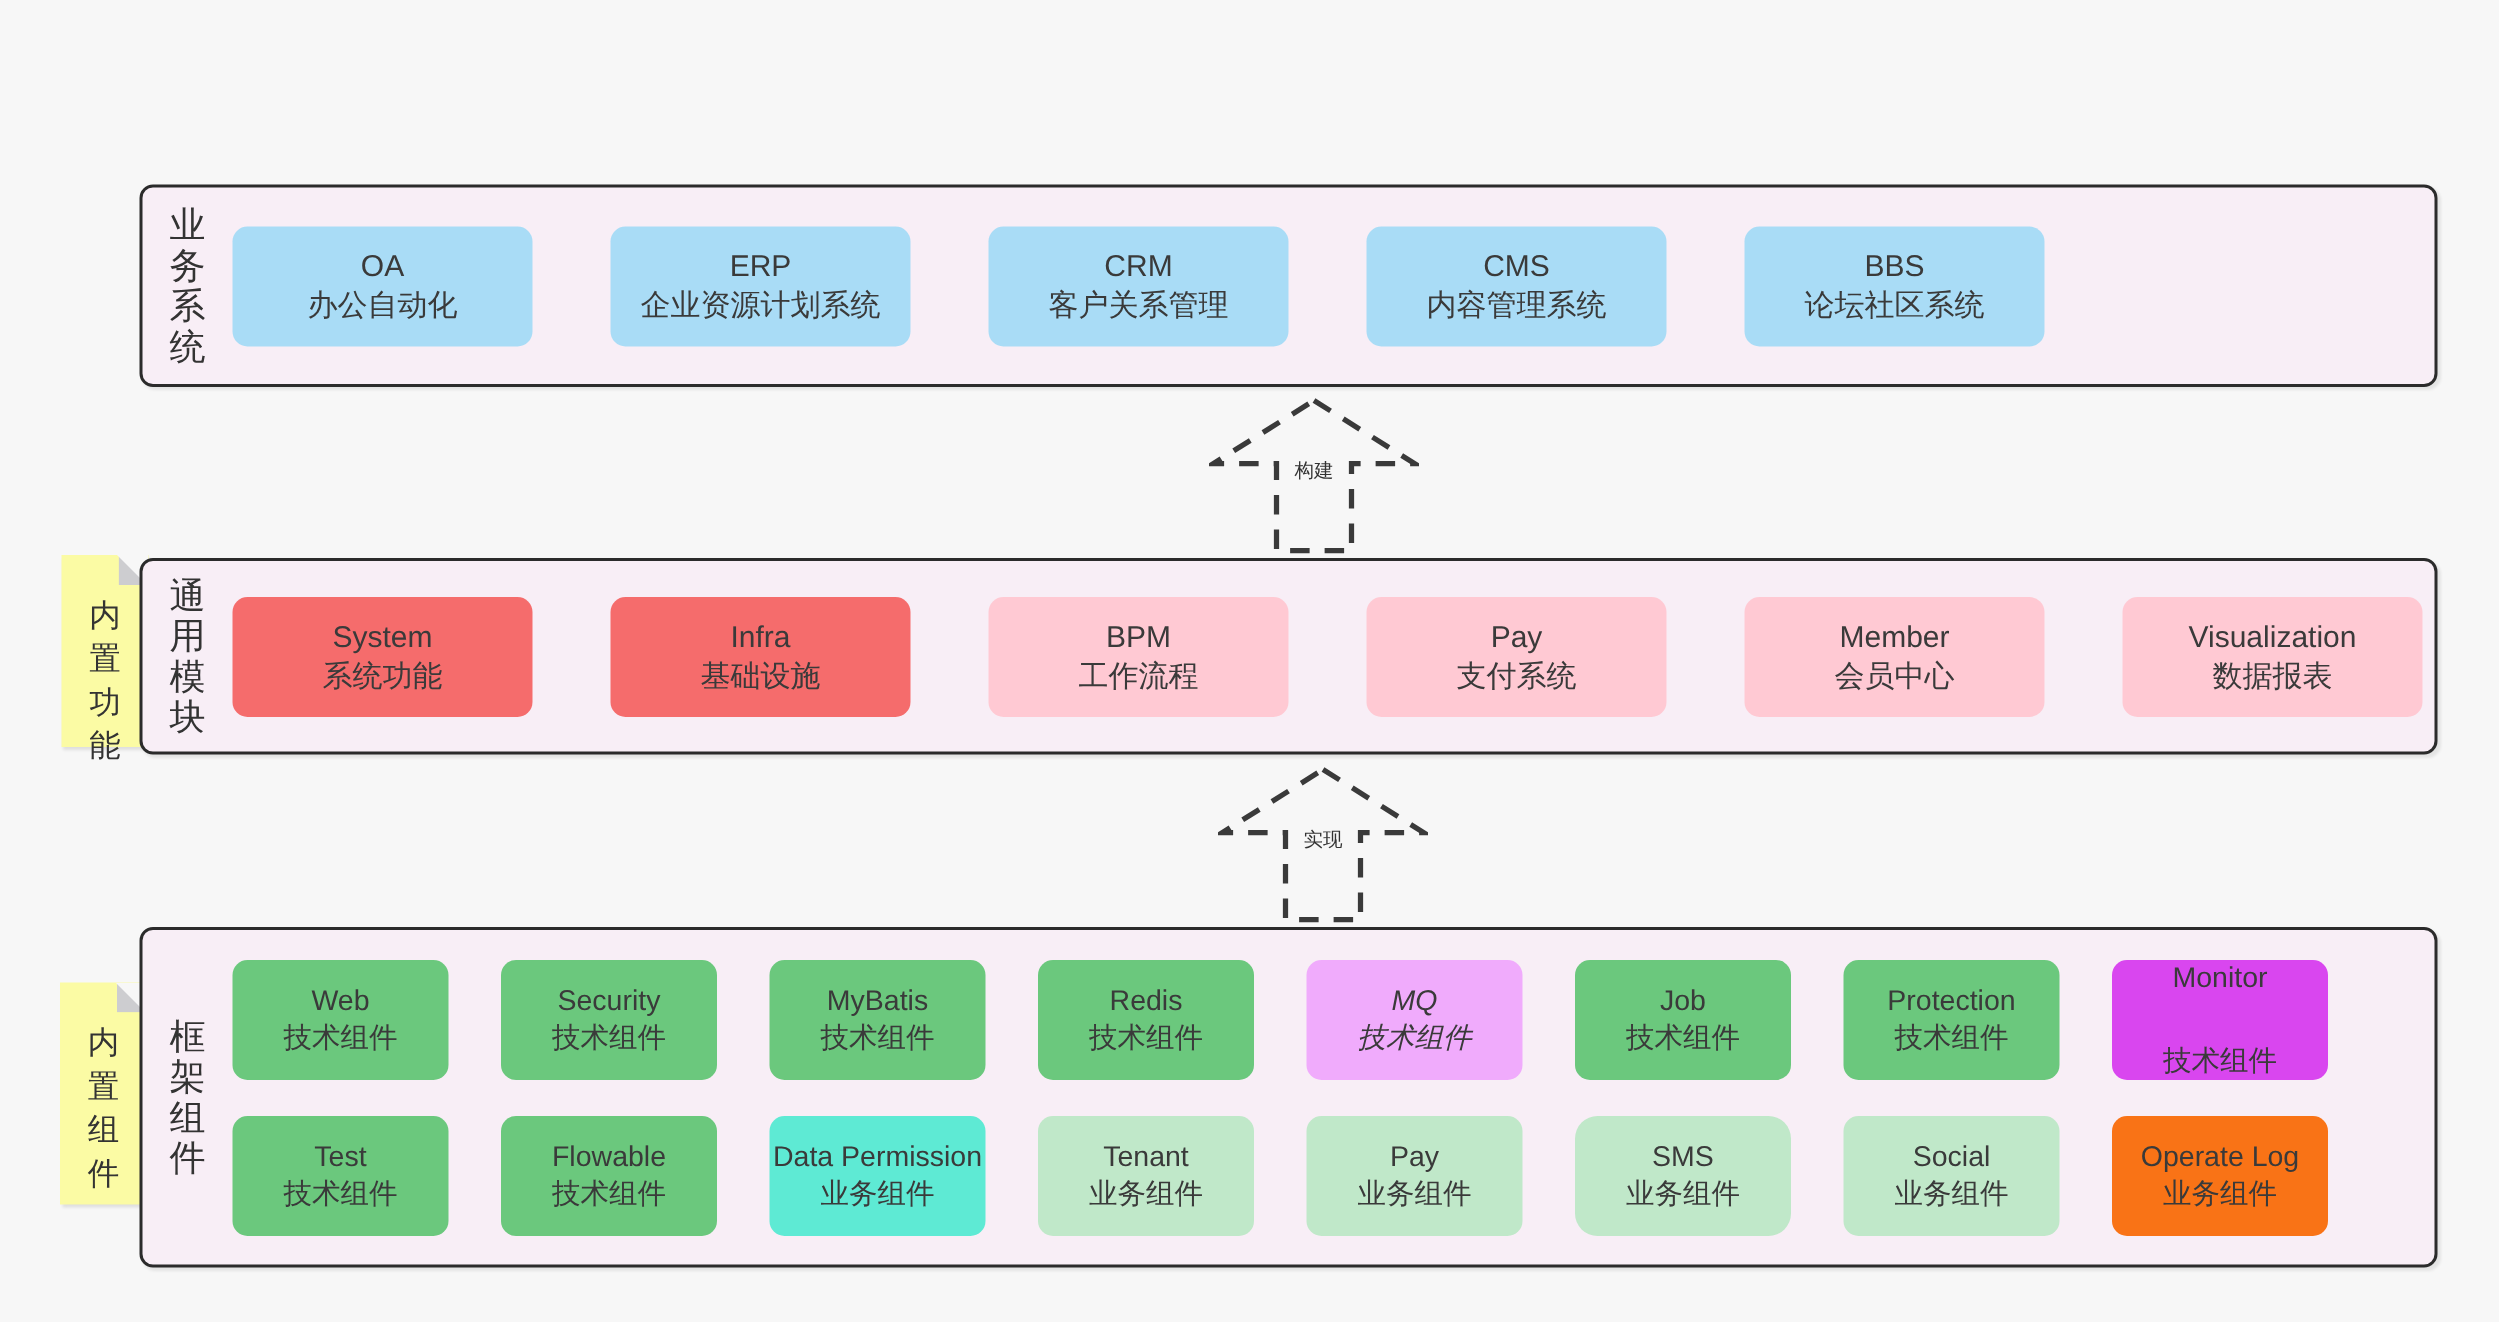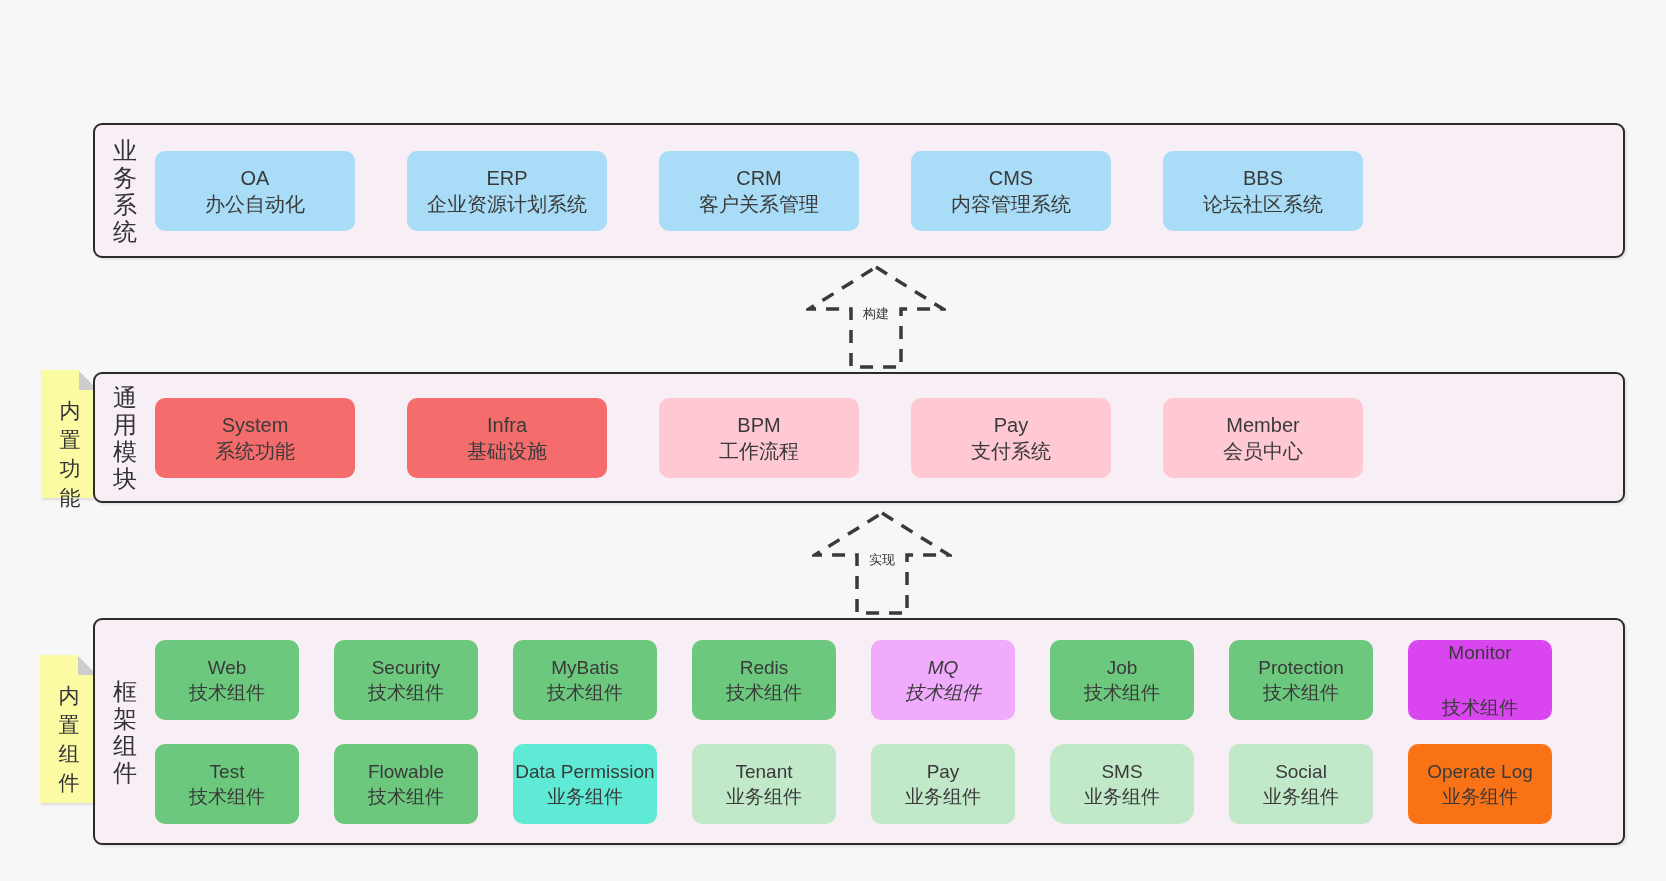--- a/index.html
+++ b/index.html
@@ -143,20 +143,24 @@
             <span>工作流程</span>
           </div>
           <div class="box" style="background: rgb(255, 201, 211);">
             <span>Pay</span>
             <span>支付系统</span>
           </div>
           <div class="box" style="background: rgb(255, 201, 211);">
             <span>Member</span>
             <span>会员中心</span>
           </div>
+          <div class="box" style="background: rgb(255, 201, 211);">
+            <span>Visualization</span>
+            <span>数据报表</span>
+          </div>
         </div>
       </div>
   </section>
 
   <div class="arrow" id="arrow-1">
     <svg viewBox="0 0 140 106">
       <polygon points="70,3 137,45 95,45 95,103 45,103 45,45 3,45"></polygon>
     </svg>
     <span class="arrow-label">实现</span>
   </div>

